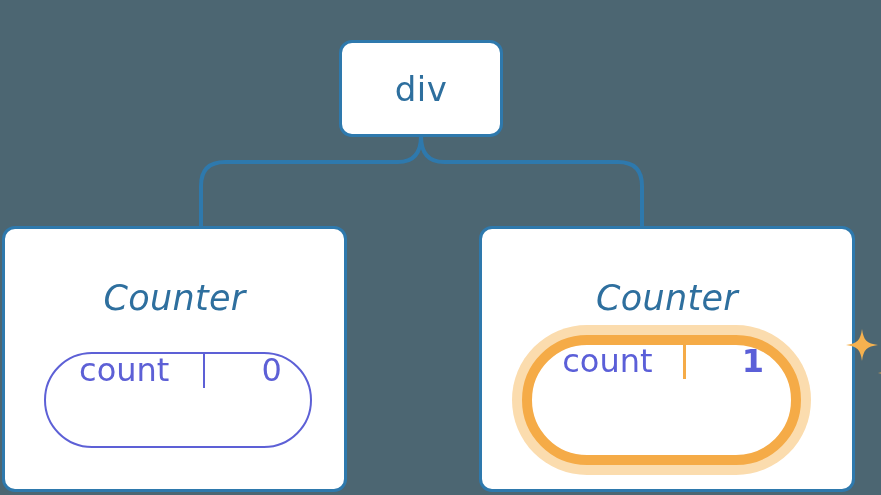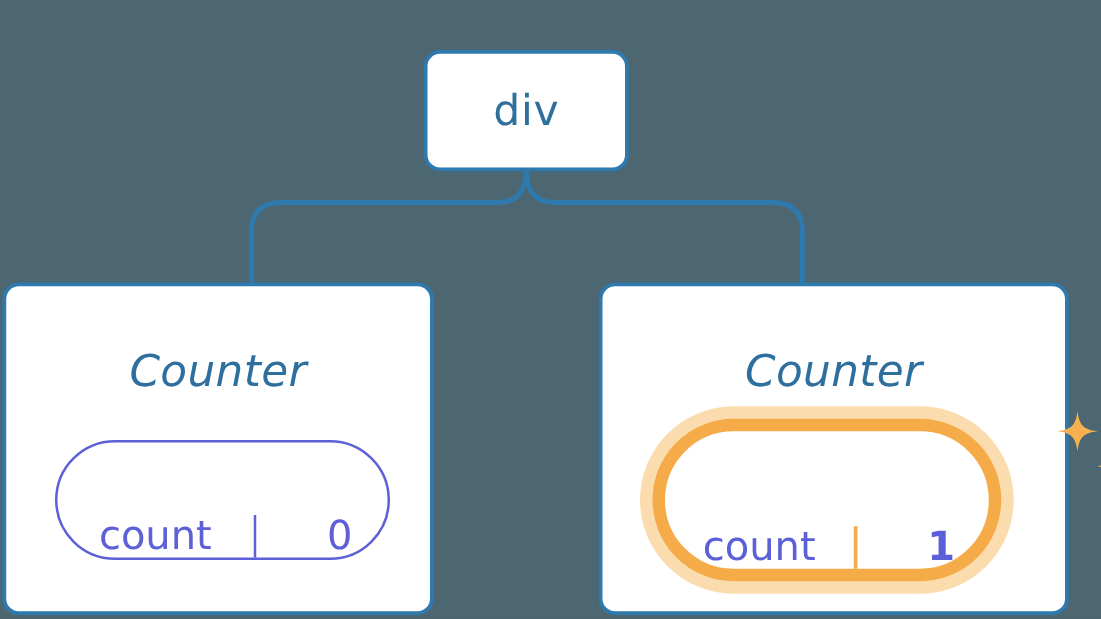--- a/index.html
+++ b/index.html
@@ -55,21 +55,21 @@
   #node-right .node-title{top:52px;}
 
   
   .pill-wrap{position:absolute;}
   #pill-wrap-left{left:39px;top:123px;}
   #pill-wrap-right{left:40px;top:106px;}
 
   .pill{
     position:relative;
     display:flex;
-    align-items:flex-end;
+    align-items:flex-start;
     box-sizing:border-box;
     border-radius:999px;
     background:#ffffff;
     gap:29px;
   }
   .pill .cell{
     display:flex;
     align-items:center;
     justify-content:center;
     box-sizing:border-box;

